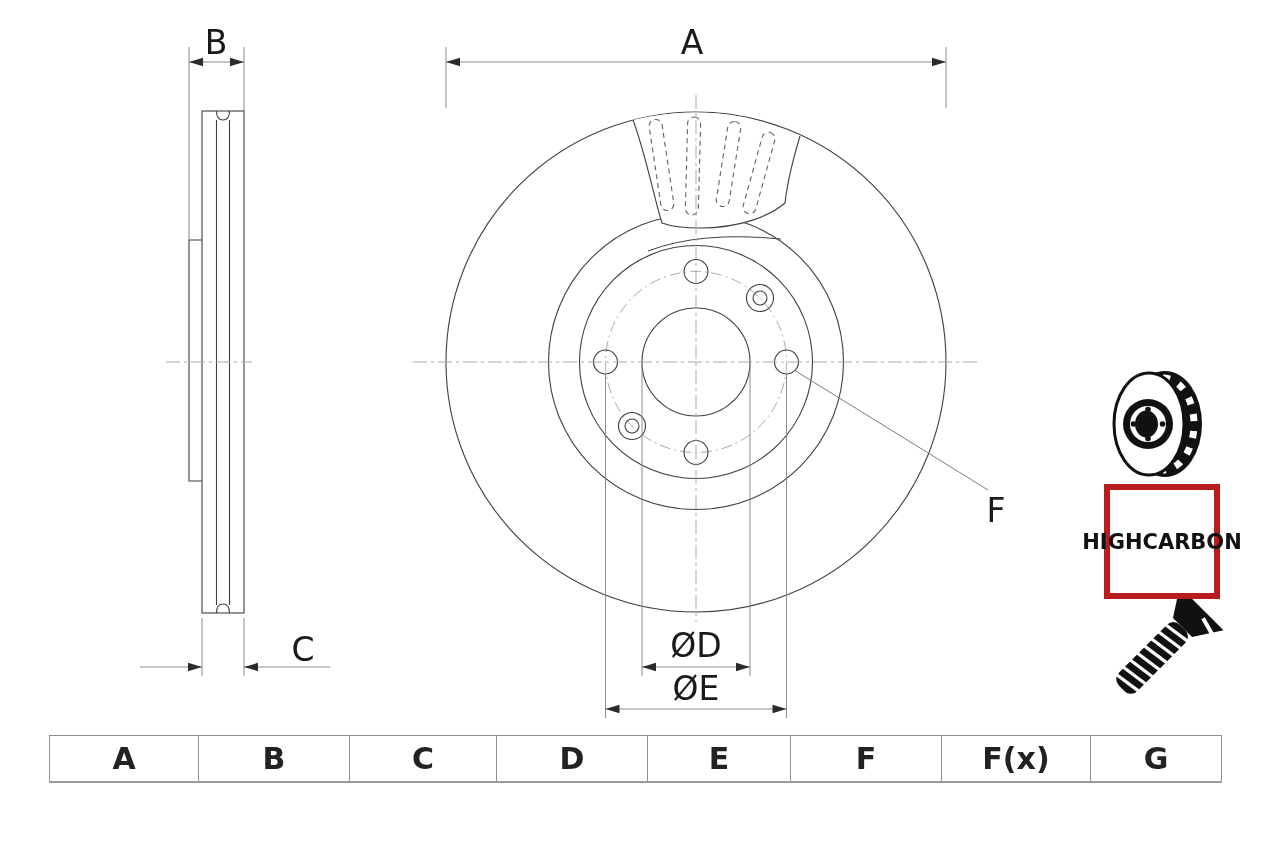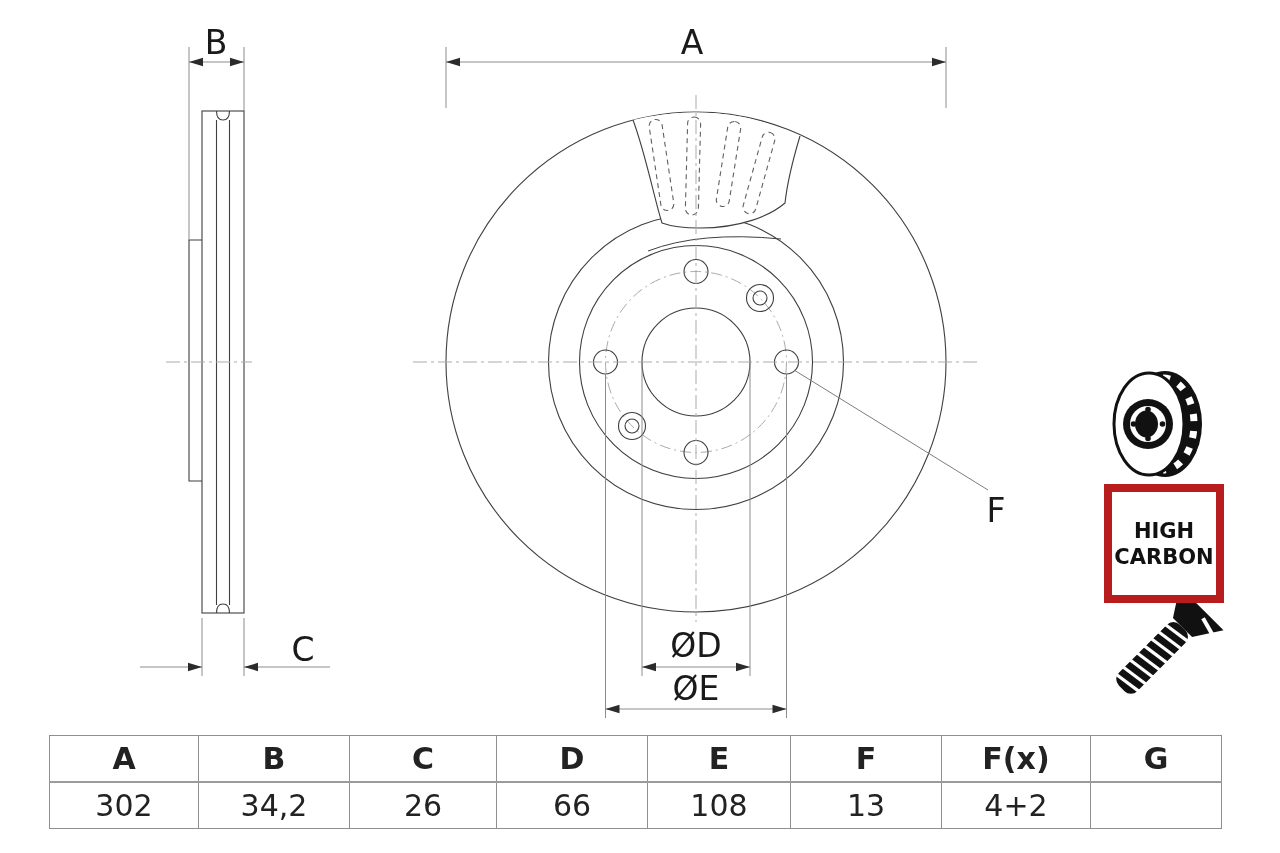--- a/index.html
+++ b/index.html
@@ -8,22 +8,22 @@
   .drawing-svg{position:absolute;left:0;top:0;}
   svg text{font-family:"DejaVu Sans","Liberation Sans",sans-serif;fill:#1a1a1a;}
   .dim-label{font-size:33px;}
   
   .spec-table{position:absolute;left:49px;top:735px;border-collapse:collapse;table-layout:fixed;
               background:#fff;}
   .spec-table th,.spec-table td{border:1px solid #8f8f8f;text-align:center;vertical-align:middle;
               height:45px;font-size:30px;color:#222;padding:0;overflow:hidden;}
   .spec-table th{font-weight:bold;border-bottom:2px solid #9b9b9b;}
   
-  .hc-badge{position:absolute;left:1104px;top:484px;width:104px;height:103px;border:8px solid #b91c1c;
-            background:#fff;display:flex;flex-direction:column;align-items:center;justify-content:center;}
+  .hc-badge{position:absolute;left:1104px;top:484px;width:104px;height:103px;border:6px solid #b91c1c;
+            background:#fff;display:flex;flex-direction:row;align-items:center;justify-content:center;}
   .hc-badge span{font-weight:bold;font-size:21px;line-height:26px;color:#111;letter-spacing:0px;}
 </style>
 </head>
 <body>
 
 <div class="canvas">
 
 <svg class="drawing-svg" width="1280" height="853" viewBox="0 0 1280 853">
 
   <g stroke="#3f3f3f" stroke-width="1.1" fill="none">
@@ -180,26 +180,16 @@
         <tr>
     <th>A</th>
     <th>B</th>
     <th>C</th>
     <th>D</th>
     <th>E</th>
     <th>F</th>
     <th>F(x)</th>
     <th>G</th>
   </tr>
-  <tr>
-    <td>302</td>
-    <td>34,2</td>
-    <td>26</td>
-    <td>66</td>
-    <td>108</td>
-    <td>13</td>
-    <td>4+2</td>
-    <td></td>
-  </tr>
 </tbody>
     </table>
 
 </div>
 
 </body></html>

